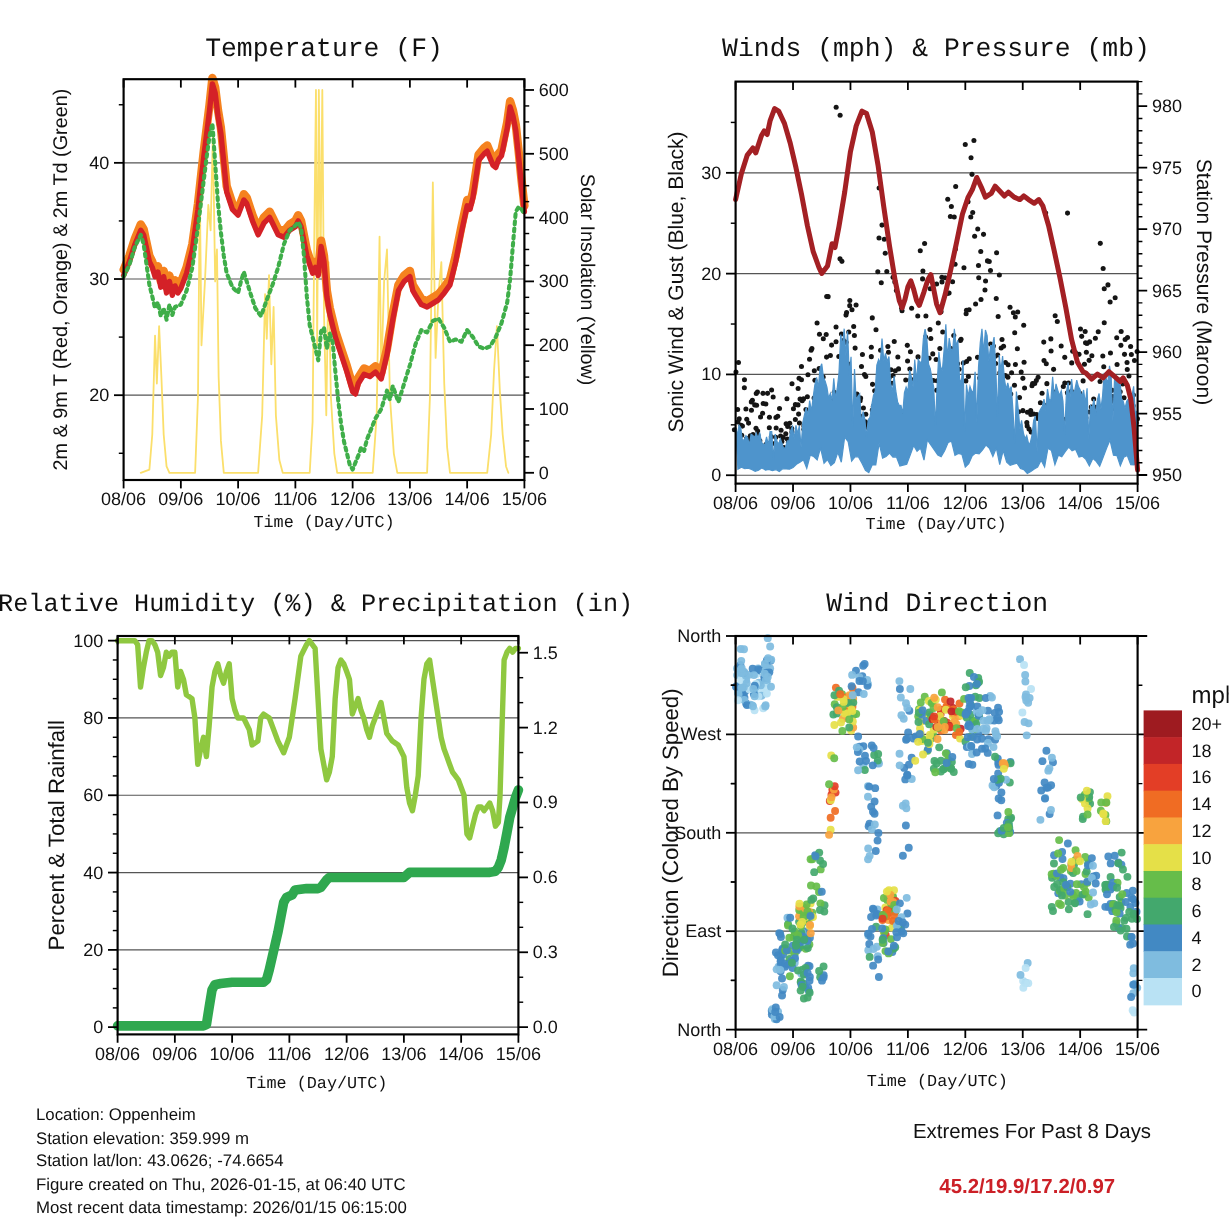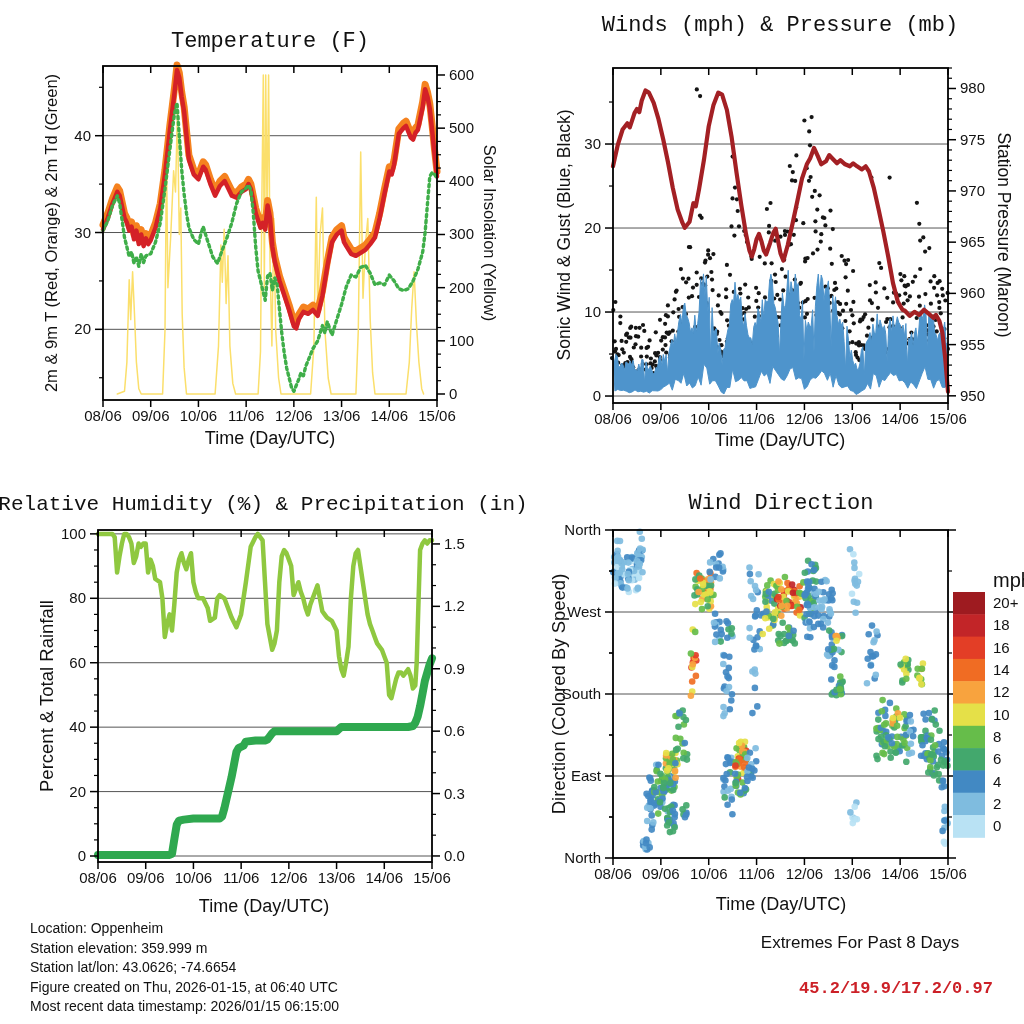--- a/index.html
+++ b/index.html
@@ -1,20 +1,20 @@
 <!DOCTYPE html>
 <html><head>
 <meta charset="utf-8">
 <style>
   html,body{margin:0;padding:0;background:#fff;}
   .page{position:relative;width:1024px;height:1024px;background:#fff;overflow:hidden;
         font-family:"Liberation Sans",sans-serif;color:#111;}
   #plot{position:absolute;left:0;top:0;}
   .chart-title{position:absolute;transform:translateX(-50%);font-size:22px;white-space:nowrap;font-family:Liberation Mono, monospace;}
-  .xaxis-title{position:absolute;transform:translateX(-50%);font-size:18px;white-space:nowrap;}
+  .xaxis-title{position:absolute;transform:translateX(-50%);font-size:14px;white-space:nowrap;font-family:Liberation Mono, monospace;}
   .ylab{position:absolute;white-space:nowrap;font-size:17px;}
   .ylab.left{transform:translate(-50%,-50%) rotate(-90deg);}
   .ylab.right{transform:translate(-50%,-50%) rotate(90deg);}
   .footer{position:absolute;left:30px;top:919px;font-size:14px;line-height:19.6px;}
   .ext-line{position:absolute;transform:translateX(-50%);font-size:17px;white-space:nowrap;}
   .ext-values{font-weight:bold;}
   .legend-title{position:absolute;font-size:20px;}
 </style>
 </head>
 <body>
@@ -1761,21 +1761,21 @@
         <rect x="953" y="770.4" width="32" height="22.8" fill="#4289C3"></rect>
         <text x="993" y="786.55" font-size="15" fill="#111" font-family="&quot;Liberation Sans&quot;,sans-serif">4</text>
         <rect x="953" y="792.7" width="32" height="22.8" fill="#7FBCDF"></rect>
         <text x="993" y="808.85" font-size="15" fill="#111" font-family="&quot;Liberation Sans&quot;,sans-serif">2</text>
         <rect x="953" y="815" width="32" height="22.8" fill="#B9E2F4"></rect>
         <text x="993" y="831.15" font-size="15" fill="#111" font-family="&quot;Liberation Sans&quot;,sans-serif">0</text>
       </g>
     </svg>
 
   <div class="chart-title" style="left:270px;top:29px">Temperature (F)</div>
-  <div class="chart-title" style="left:780px;top:13px">Winds (mph) &amp; Pressure (mb)</div>
+  <div class="chart-title" style="left:780px;top:29px">Winds (mph) &amp; Pressure (mb)</div>
   <div class="chart-title" style="left:263px;top:493px;font-size:21px">Relative Humidity (%) &amp; Precipitation (in)</div>
   <div class="chart-title" style="left:781px;top:491px">Wind Direction</div>
 
   <div class="xaxis-title" style="left:270px;top:428px">Time (Day/UTC)</div>
   <div class="xaxis-title" style="left:780px;top:430px">Time (Day/UTC)</div>
   <div class="xaxis-title" style="left:264px;top:896px">Time (Day/UTC)</div>
   <div class="xaxis-title" style="left:781px;top:894px">Time (Day/UTC)</div>
 
   <div class="ylab left" style="left:51px;top:233px;font-size:16.5px">2m &amp; 9m T (Red, Orange) &amp; 2m Td (Green)</div>
   <div class="ylab right" style="left:489px;top:233px;font-size:16.5px">Solar Insolation (Yellow)</div>
@@ -1788,14 +1788,14 @@
 
   <div class="footer">
     <div>Location: Oppenheim</div>
     <div>Station elevation: 359.999 m</div>
     <div>Station lat/lon: 43.0626; -74.6654</div>
     <div>Figure created on Thu, 2026-01-15, at 06:40 UTC</div>
     <div>Most recent data timestamp: 2026/01/15 06:15:00</div>
   </div>
 
   <div class="ext-line" style="left:860px;top:933px">Extremes For Past 8 Days</div>
-  <div class="ext-line ext-values" style="left: 896px; top: 979px; color: rgb(204, 32, 39); font-family: Liberation Mono, monospace;">45.2/19.9/17.2/0.97</div>
+  <div class="ext-line ext-values" style="left: 856px; top: 979px; color: rgb(204, 32, 39);">45.2/19.9/17.2/0.97</div>
 </div>
 
 </body></html>

